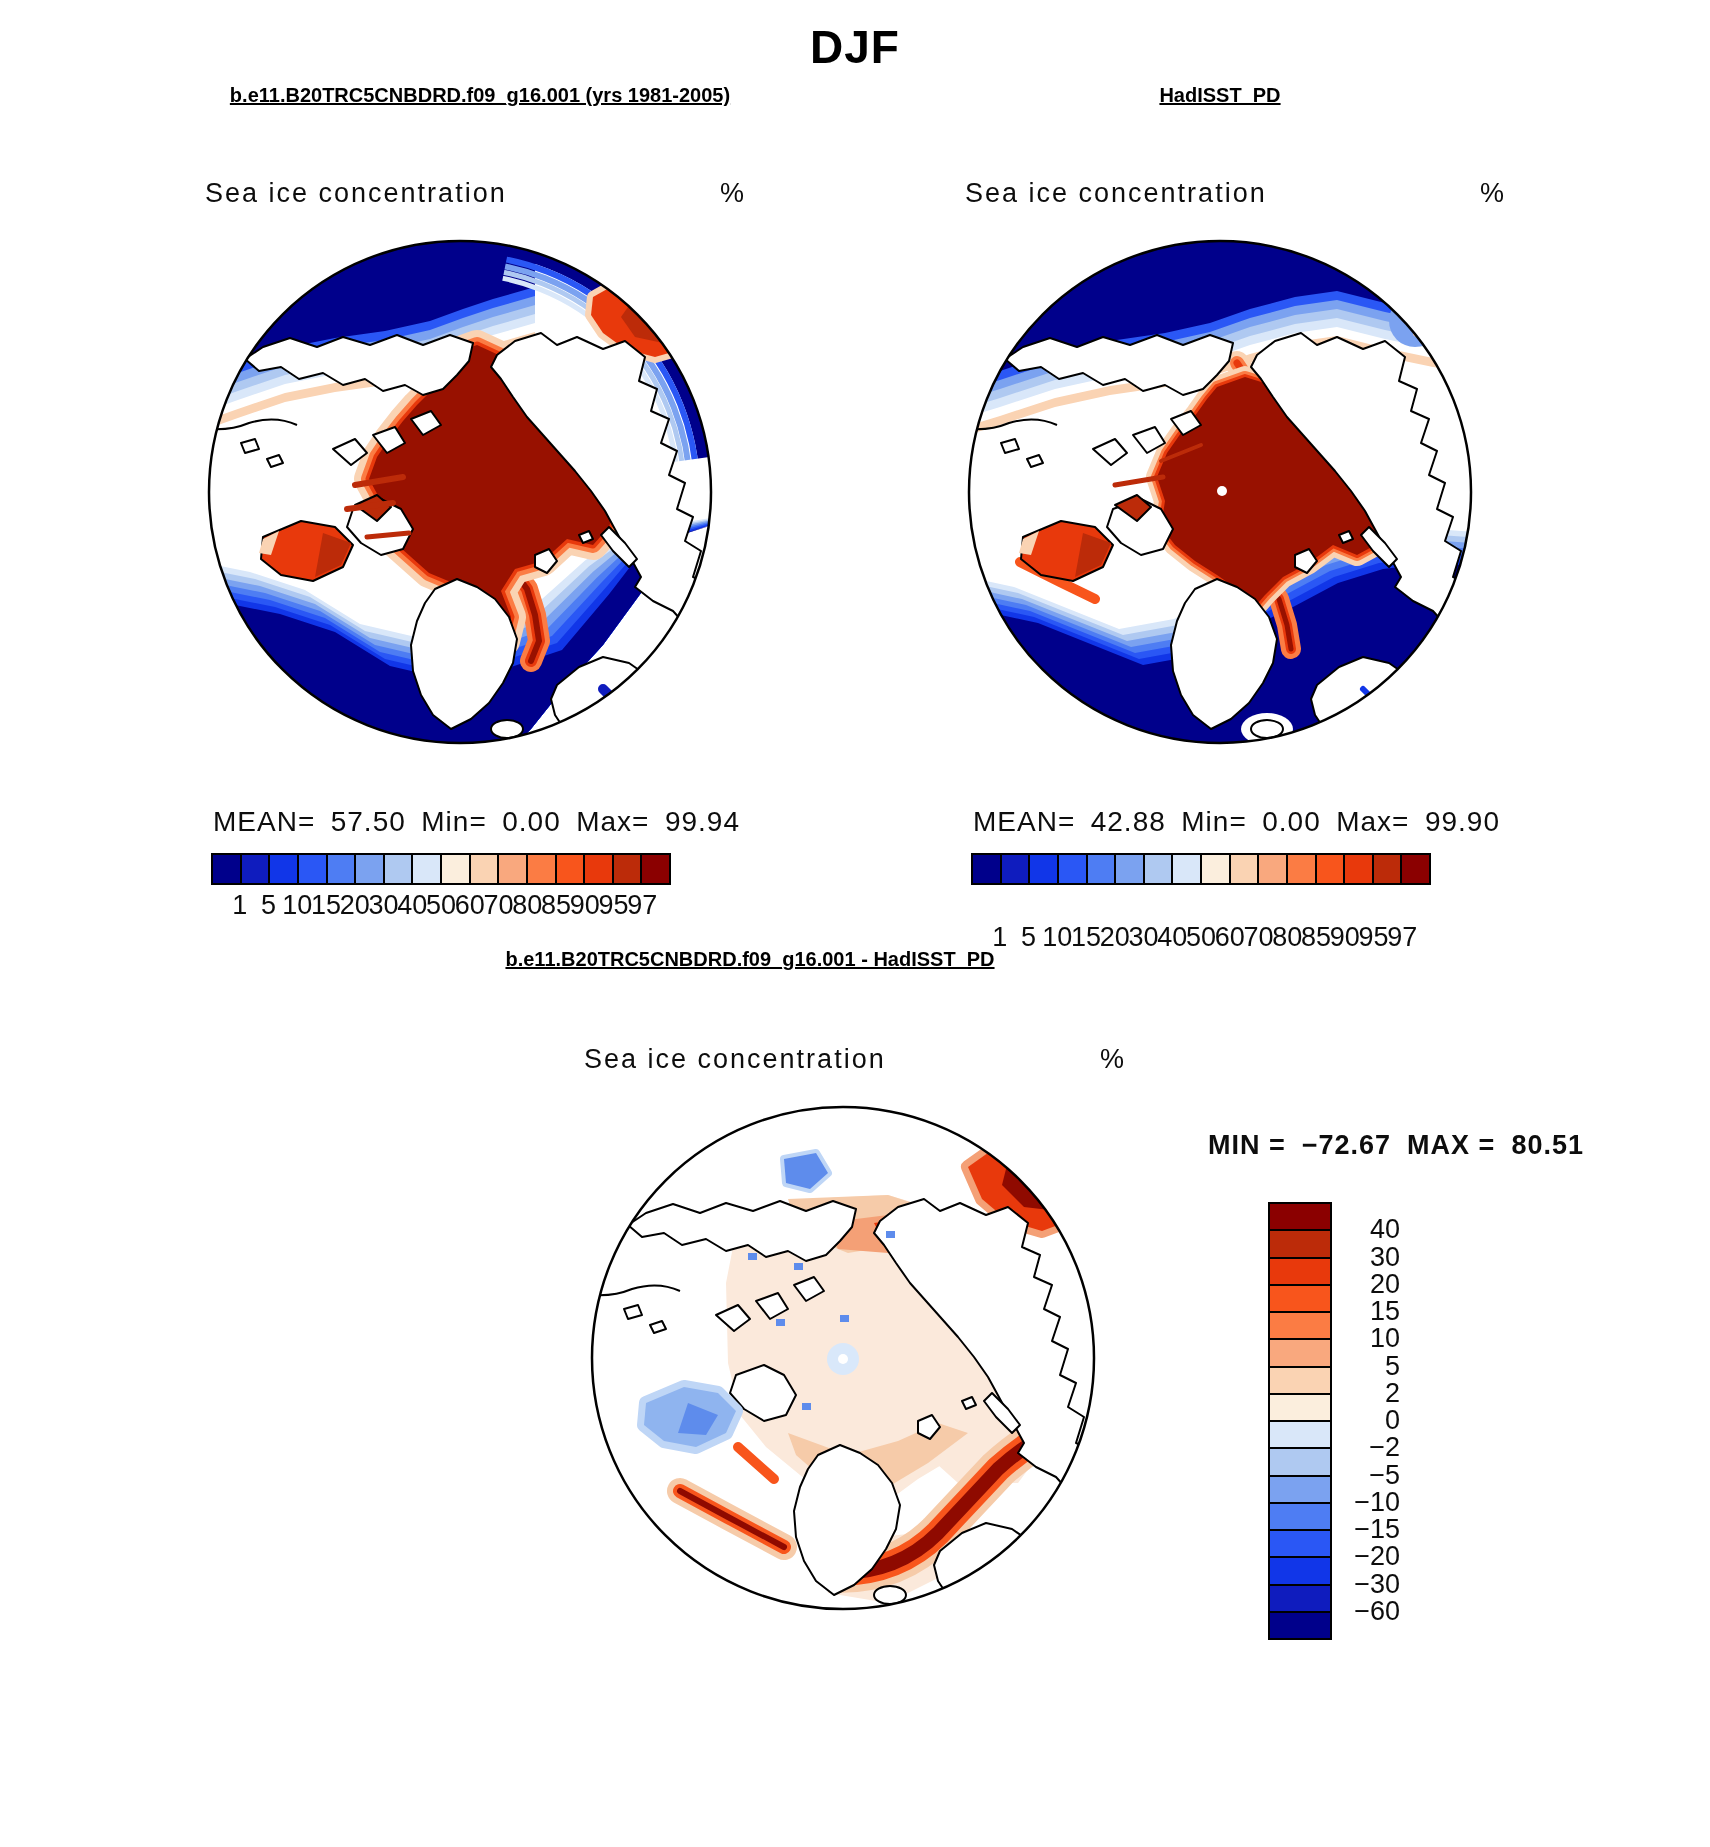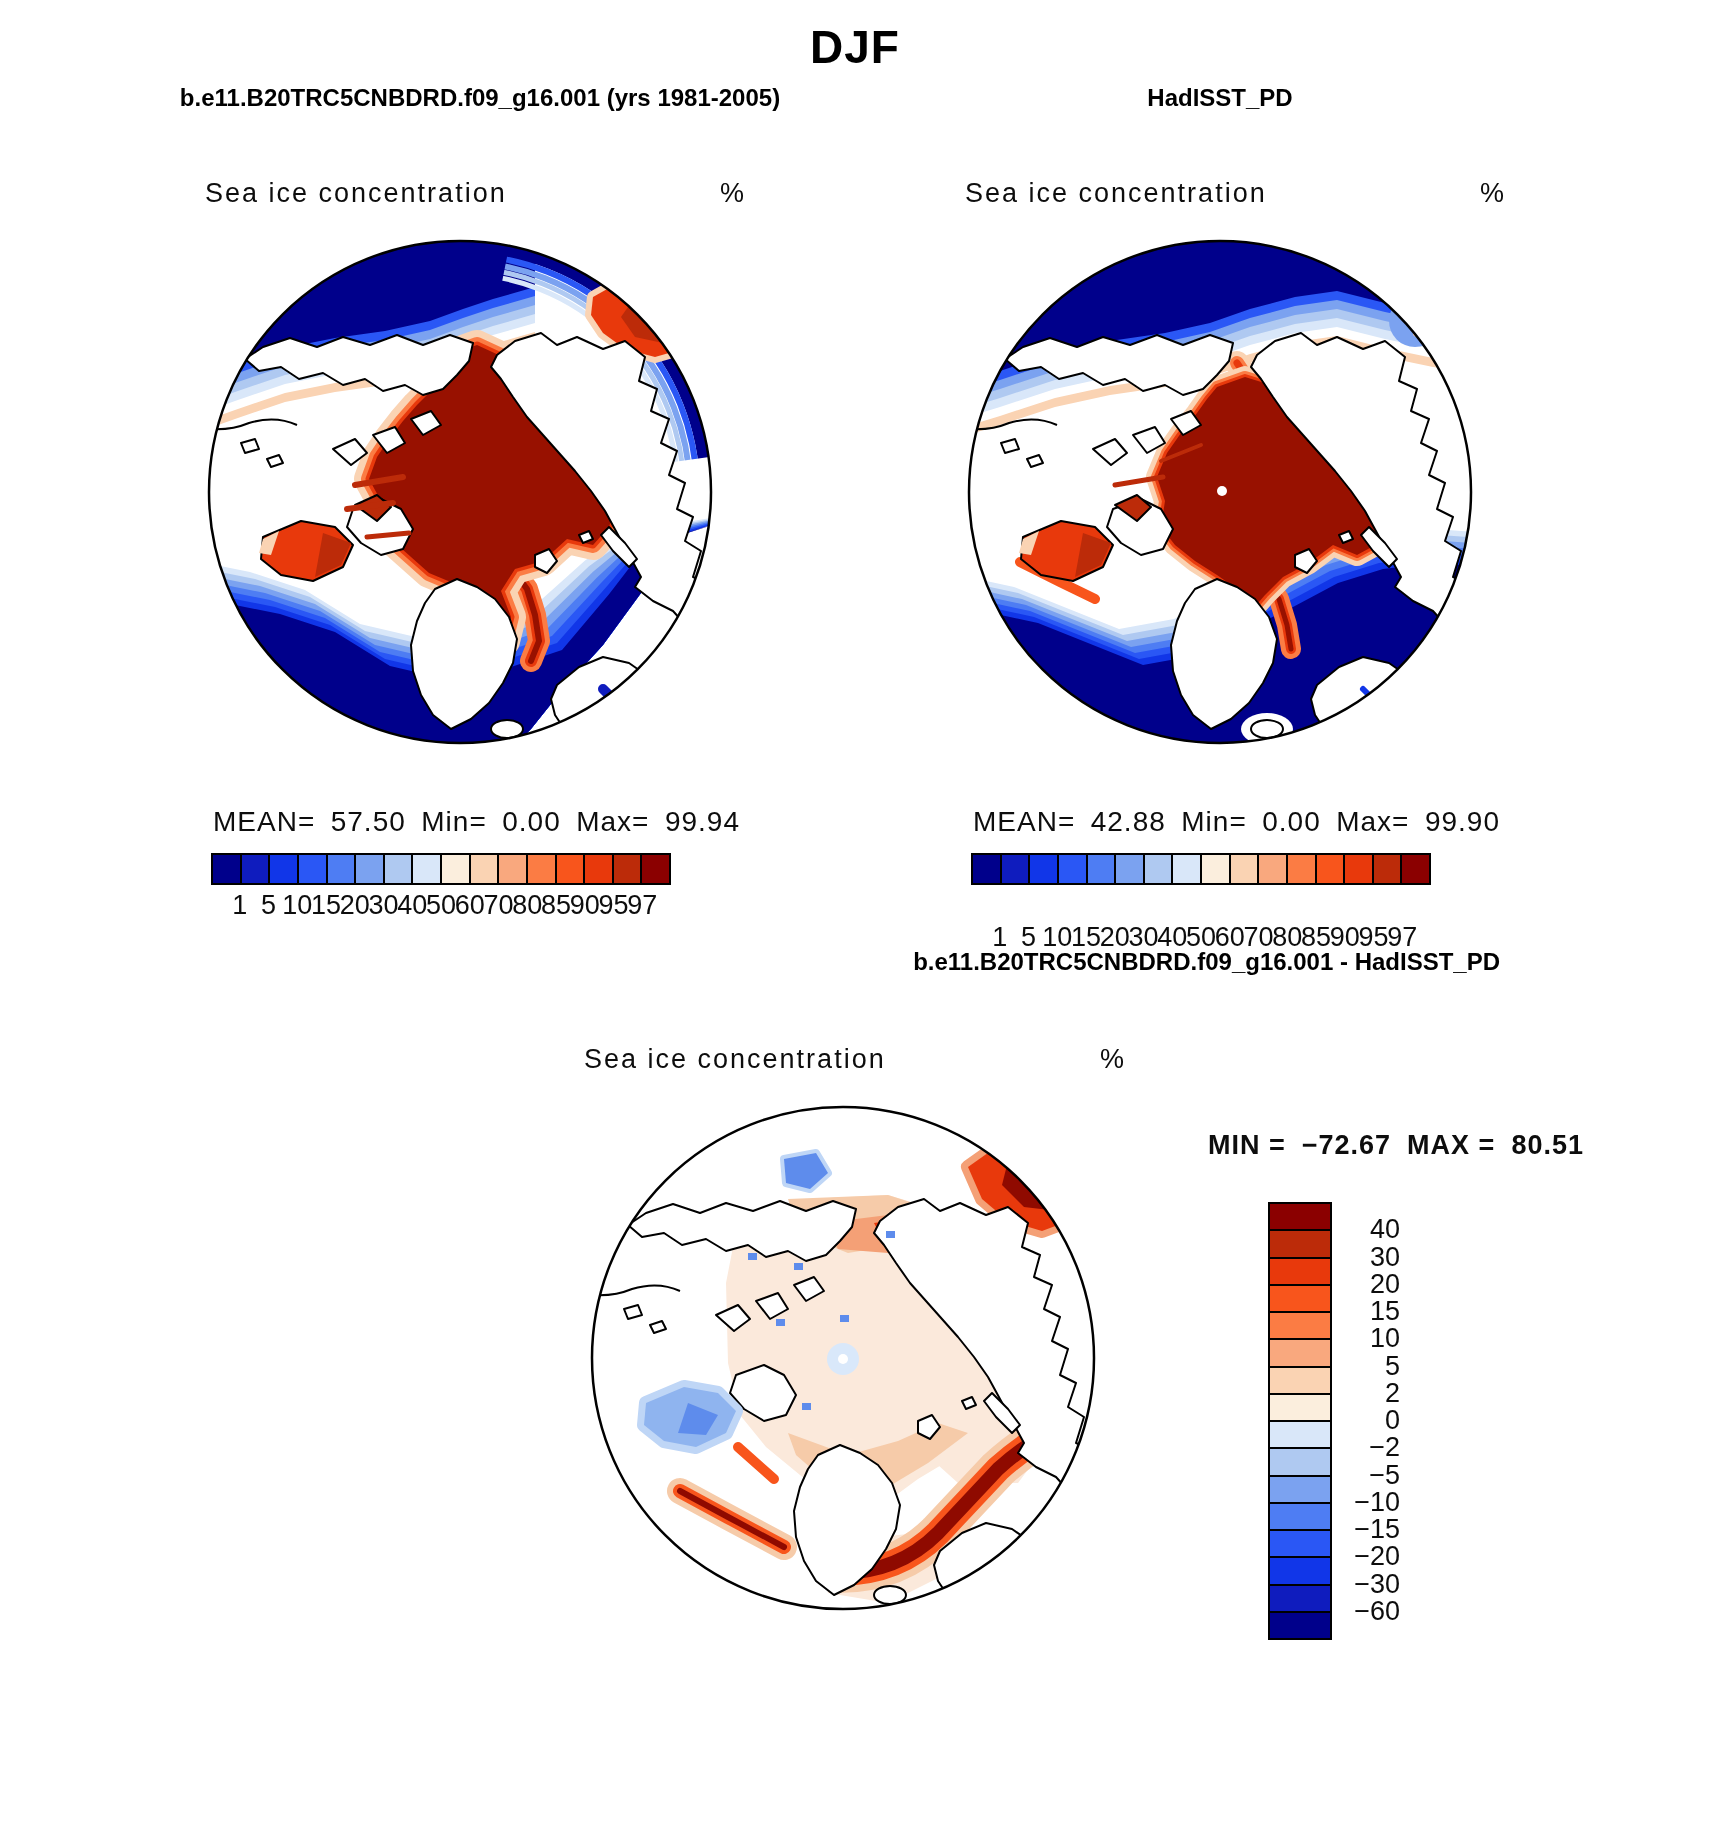--- a/index.html
+++ b/index.html
@@ -2,24 +2,24 @@
 <html><head>
 <meta charset="utf-8">
 <style>
   html,body{margin:0;padding:0;}
   body{
     width:1710px;height:1847px;position:relative;background:#ffffff;
     font-family:"Liberation Sans",sans-serif;color:#000;overflow:hidden;
   }
   .abs{position:absolute;}
   .page-title{left:0;top:20px;width:1710px;text-align:center;font-size:46px;font-weight:bold;letter-spacing:1px;}
-  .panel-hdr{font-size:24px;font-weight:bold;text-align:center;white-space:nowrap;}
+  .panel-hdr{font-size:20px;font-weight:bold;text-align:center;white-space:nowrap;text-decoration:underline;}
   .hdr-model{left:40px;top:84px;width:880px;}
   .hdr-obs{left:960px;top:84px;width:520px;}
-  .hdr-diff{left:0;top:948px;width:1500px;text-align:right;}
+  .hdr-diff{left:0;top:948px;width:1500px;}
   .ncl{font-size:27px;letter-spacing:2px;color:#0d0d0d;white-space:nowrap;}
   .stats{display:flex;justify-content:space-between;font-size:28px;letter-spacing:1px;color:#0d0d0d;}
   .map{position:absolute;width:510px;height:510px;}
   .cbar-h{display:flex;height:28px;border:2px solid #000;background:#000;gap:2px;}
   .cbar-h div{flex:1 1 auto;}
   .ticks{position:relative;height:32px;font-size:27px;color:#0d0d0d;}
   .ticks span{position:absolute;transform:translateX(-50%);white-space:nowrap;}
   .cbar-v{display:flex;flex-direction:column;width:60px;height:434px;border:2px solid #000;background:#000;gap:2px;}
   .cbar-v div{flex:1 1 auto;}
   .vlabels{width:70px;height:436px;font-size:27px;color:#0d0d0d;}

